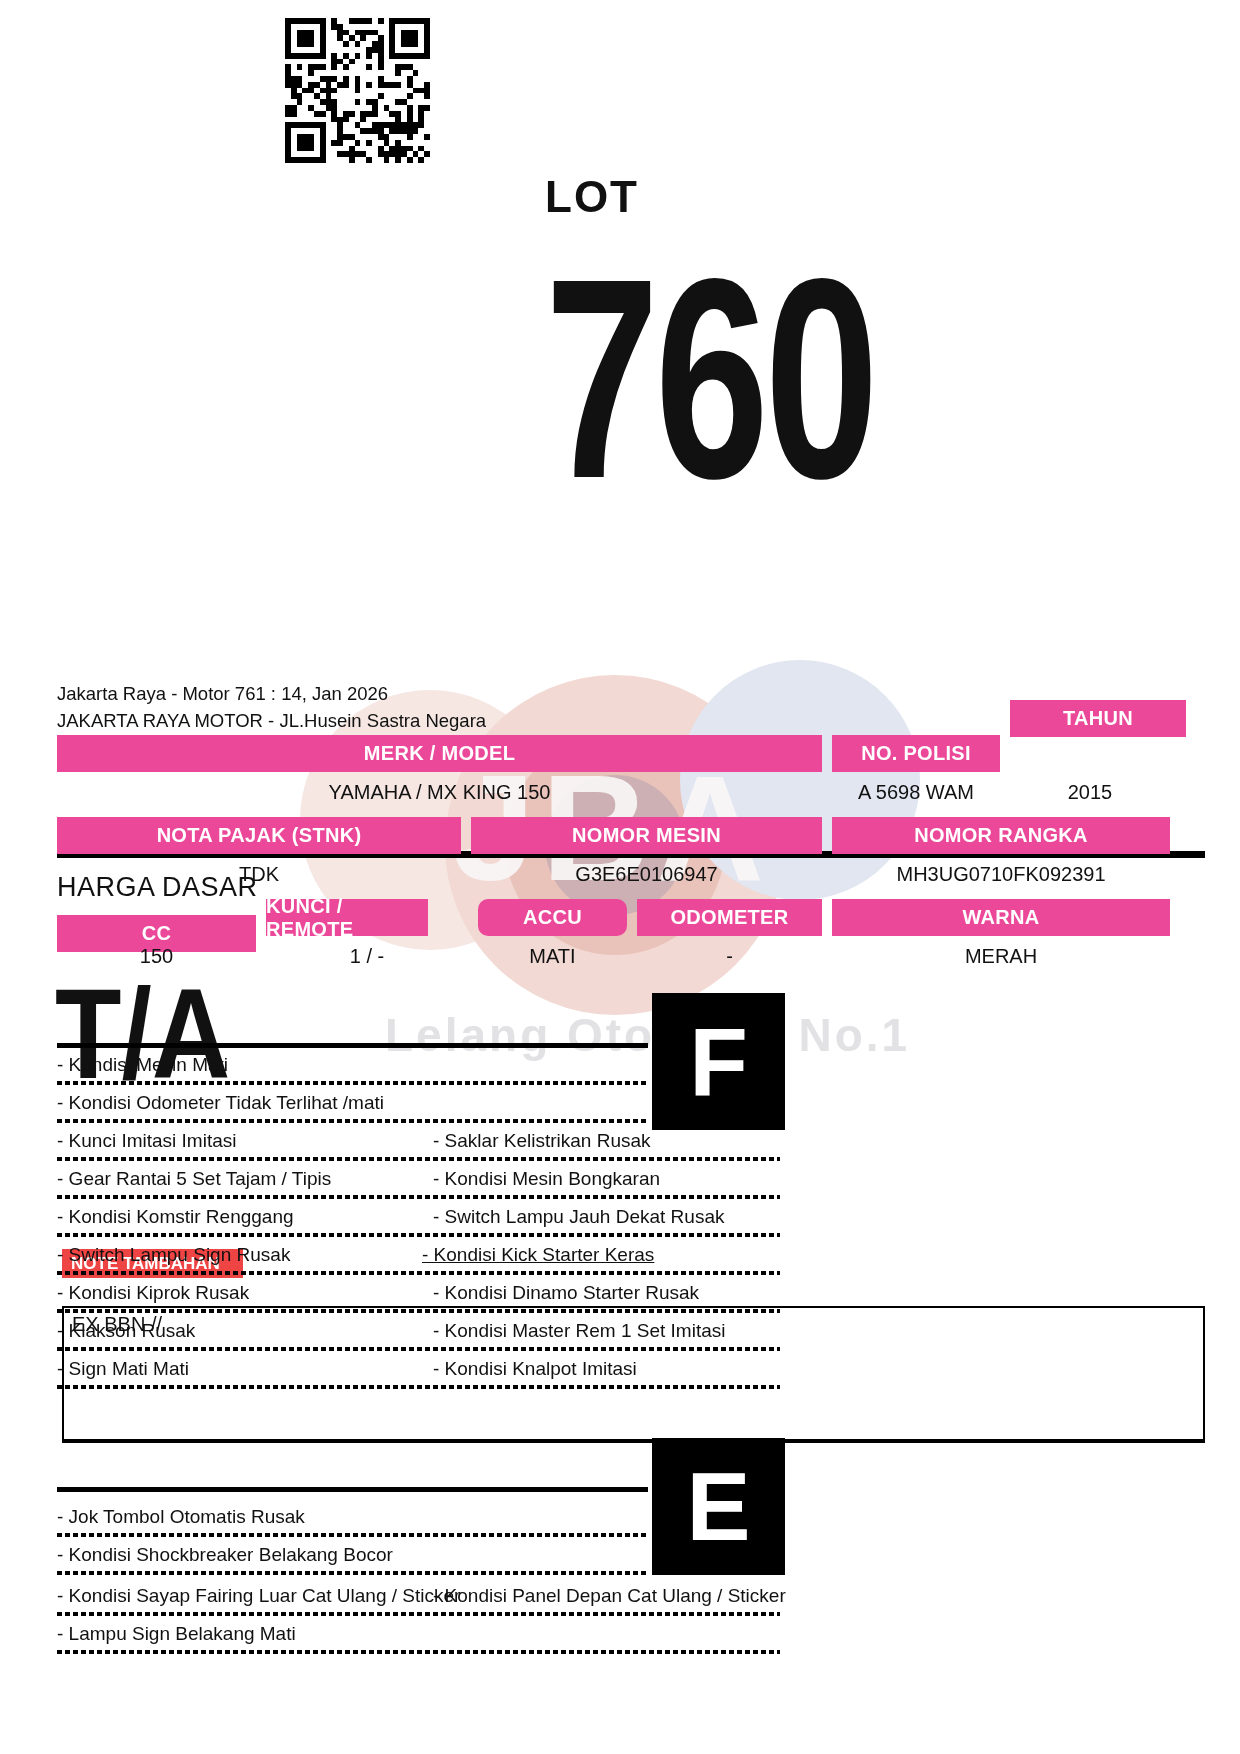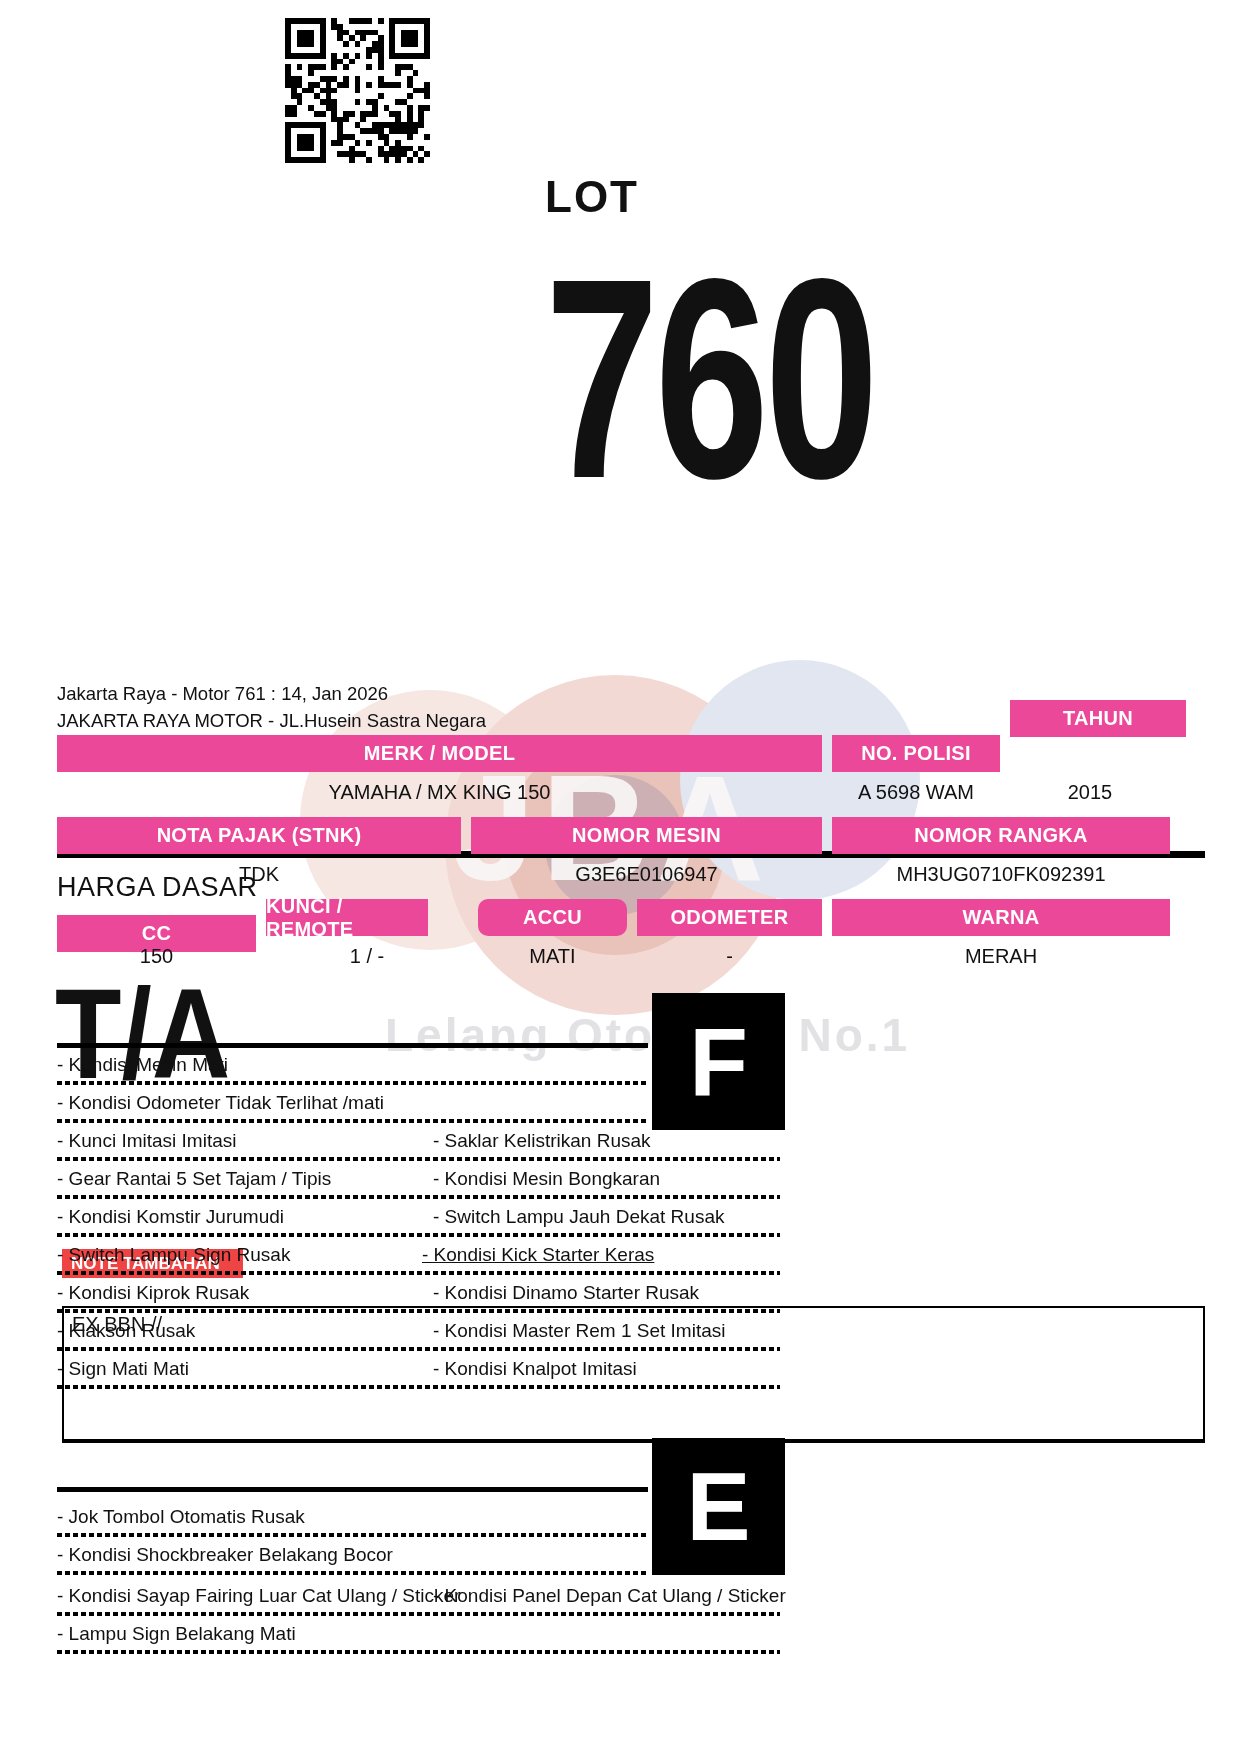--- a/index.html
+++ b/index.html
@@ -402,21 +402,21 @@
   <div class="li z" style="left:57px;top:1054px;">- Kondisi Mesin Mati</div>
   <div class="dot z" style="left:57px;top:1081px;width:591px;"></div>
   <div class="li z" style="left:57px;top:1092px;">- Kondisi Odometer Tidak Terlihat /mati</div>
   <div class="dot z" style="left:57px;top:1119px;width:591px;"></div>
   <div class="li z" style="left:57px;top:1130px;">- Kunci Imitasi Imitasi</div>
   <div class="li z" style="left:433px;top:1130px;">- Saklar Kelistrikan Rusak</div>
   <div class="dot z" style="left:57px;top:1157px;width:723px;"></div>
   <div class="li z" style="left:57px;top:1168px;">- Gear Rantai 5 Set Tajam / Tipis</div>
   <div class="li z" style="left:433px;top:1168px;">- Kondisi Mesin Bongkaran</div>
   <div class="dot z" style="left:57px;top:1195px;width:723px;"></div>
-  <div class="li z" style="left:57px;top:1206px;">- Kondisi Komstir Jurumudi</div>
+  <div class="li z" style="left:57px;top:1206px;">- Kondisi Komstir Renggang</div>
   <div class="li z" style="left:433px;top:1206px;">- Switch Lampu Jauh Dekat Rusak</div>
   <div class="dot z" style="left:57px;top:1233px;width:723px;"></div>
   <div class="li z" style="left:57px;top:1244px;">- Switch Lampu Sign Rusak</div>
   <div class="li z" style="left:422px;top:1244px;text-decoration:underline;">- Kondisi Kick Starter Keras</div>
   <div class="dot z" style="left:57px;top:1271px;width:723px;"></div>
   <div class="li z" style="left:57px;top:1282px;">- Kondisi Kiprok Rusak</div>
   <div class="li z" style="left:433px;top:1282px;">- Kondisi Dinamo Starter Rusak</div>
   <div class="dot z" style="left:57px;top:1309px;width:723px;"></div>
   <div class="li z" style="left:57px;top:1320px;">- Klakson Rusak</div>
   <div class="li z" style="left:433px;top:1320px;">- Kondisi Master Rem 1 Set Imitasi</div>

